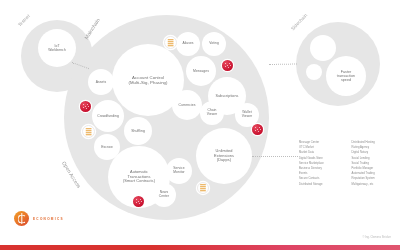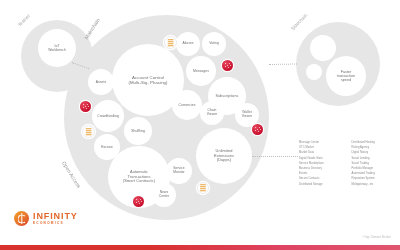--- a/index.html
+++ b/index.html
@@ -233,20 +233,19 @@
     <span>Automated Trading</span>
     <span>Secure Contacts</span>
     <span>Reputation System</span>
     <span>Distributed Storage</span>
     <span>Multigateway , etc</span>
   </div>
 
   <div id="logo">
     <div class="coin"></div>
     <div class="wm">
-      <span class="n1">INFINITY</span>
       <span class="n2">ECONOMICS</span>
     </div>
   </div>
 
   <div id="copyright">© Ing. Clemens Stricker</div>
   <div id="footerbar"></div>
 </div>
 
 </body></html>

